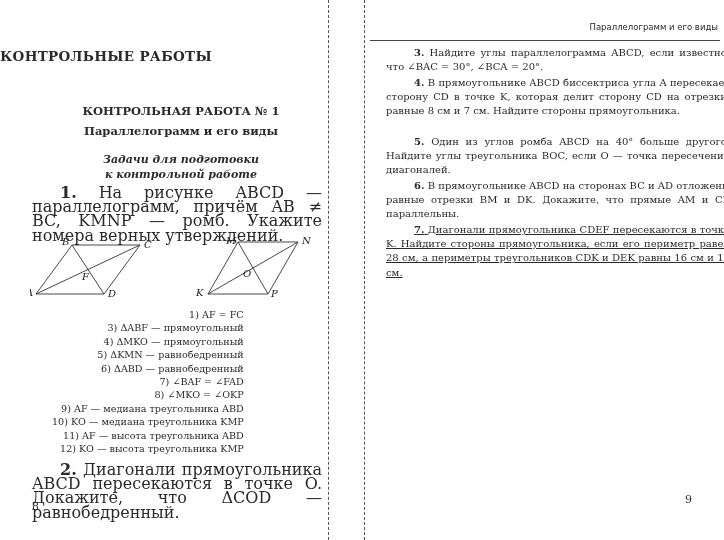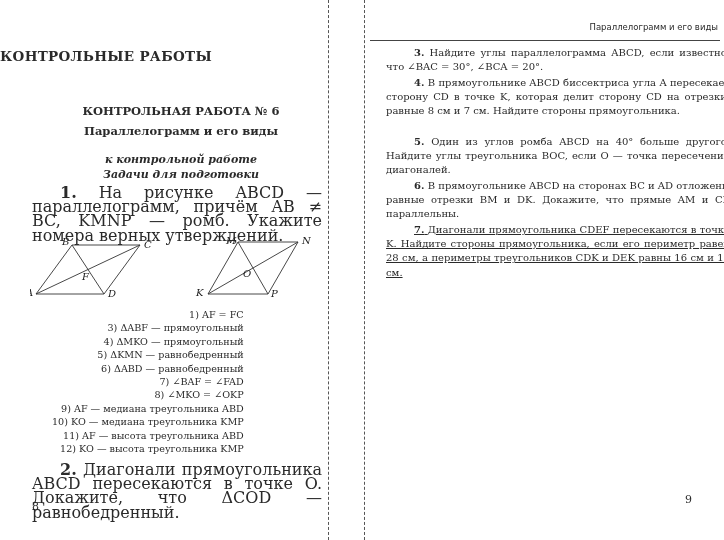--- a/index.html
+++ b/index.html
@@ -24,25 +24,25 @@
   .runhead { position:absolute; left:0; width:356px; top:22px; text-align:right; font-family:"DejaVu Sans", sans-serif; font-size:8.5px; }
   .rule { position:absolute; left:8px; width:350px; top:40px; border-top:1px solid #444; }
   .rp { position:absolute; left:24px; width:344px; font-size:10px; line-height:14.2px; text-align:justify; }
   .ind { text-indent:28px; }
 </style>
 </head>
 <body>
 
 <div class="page left">
   <div class="h1">КОНТРОЛЬНЫЕ РАБОТЫ</div>
-  <div class="h2">КОНТРОЛЬНАЯ РАБОТА № 6</div>
+  <div class="h2">КОНТРОЛЬНАЯ РАБОТА № 1</div>
   <div class="h3">Параллелограмм и его виды</div>
   <div class="h4">
+    <div>Задачи для подготовки</div>
     <div>к контрольной работе</div>
-    <div>Задачи для подготовки</div>
   </div>
   <div class="para p1 ind">
     <span class="num">1.</span>
     <span>На рисунке ABCD — параллелограмм, причём AB ≠ BC, KMNP — ромб. Укажите номера верных утверждений.</span>
   </div>
 
   <svg class="figs" viewBox="0 0 290 70" width="290" height="70">
     <g stroke="#333" stroke-width="0.9" fill="none">
       <polygon points="6,64 42,15 110,15 74,64"></polygon>
       <line x1="6" y1="64" x2="110" y2="15"></line>

